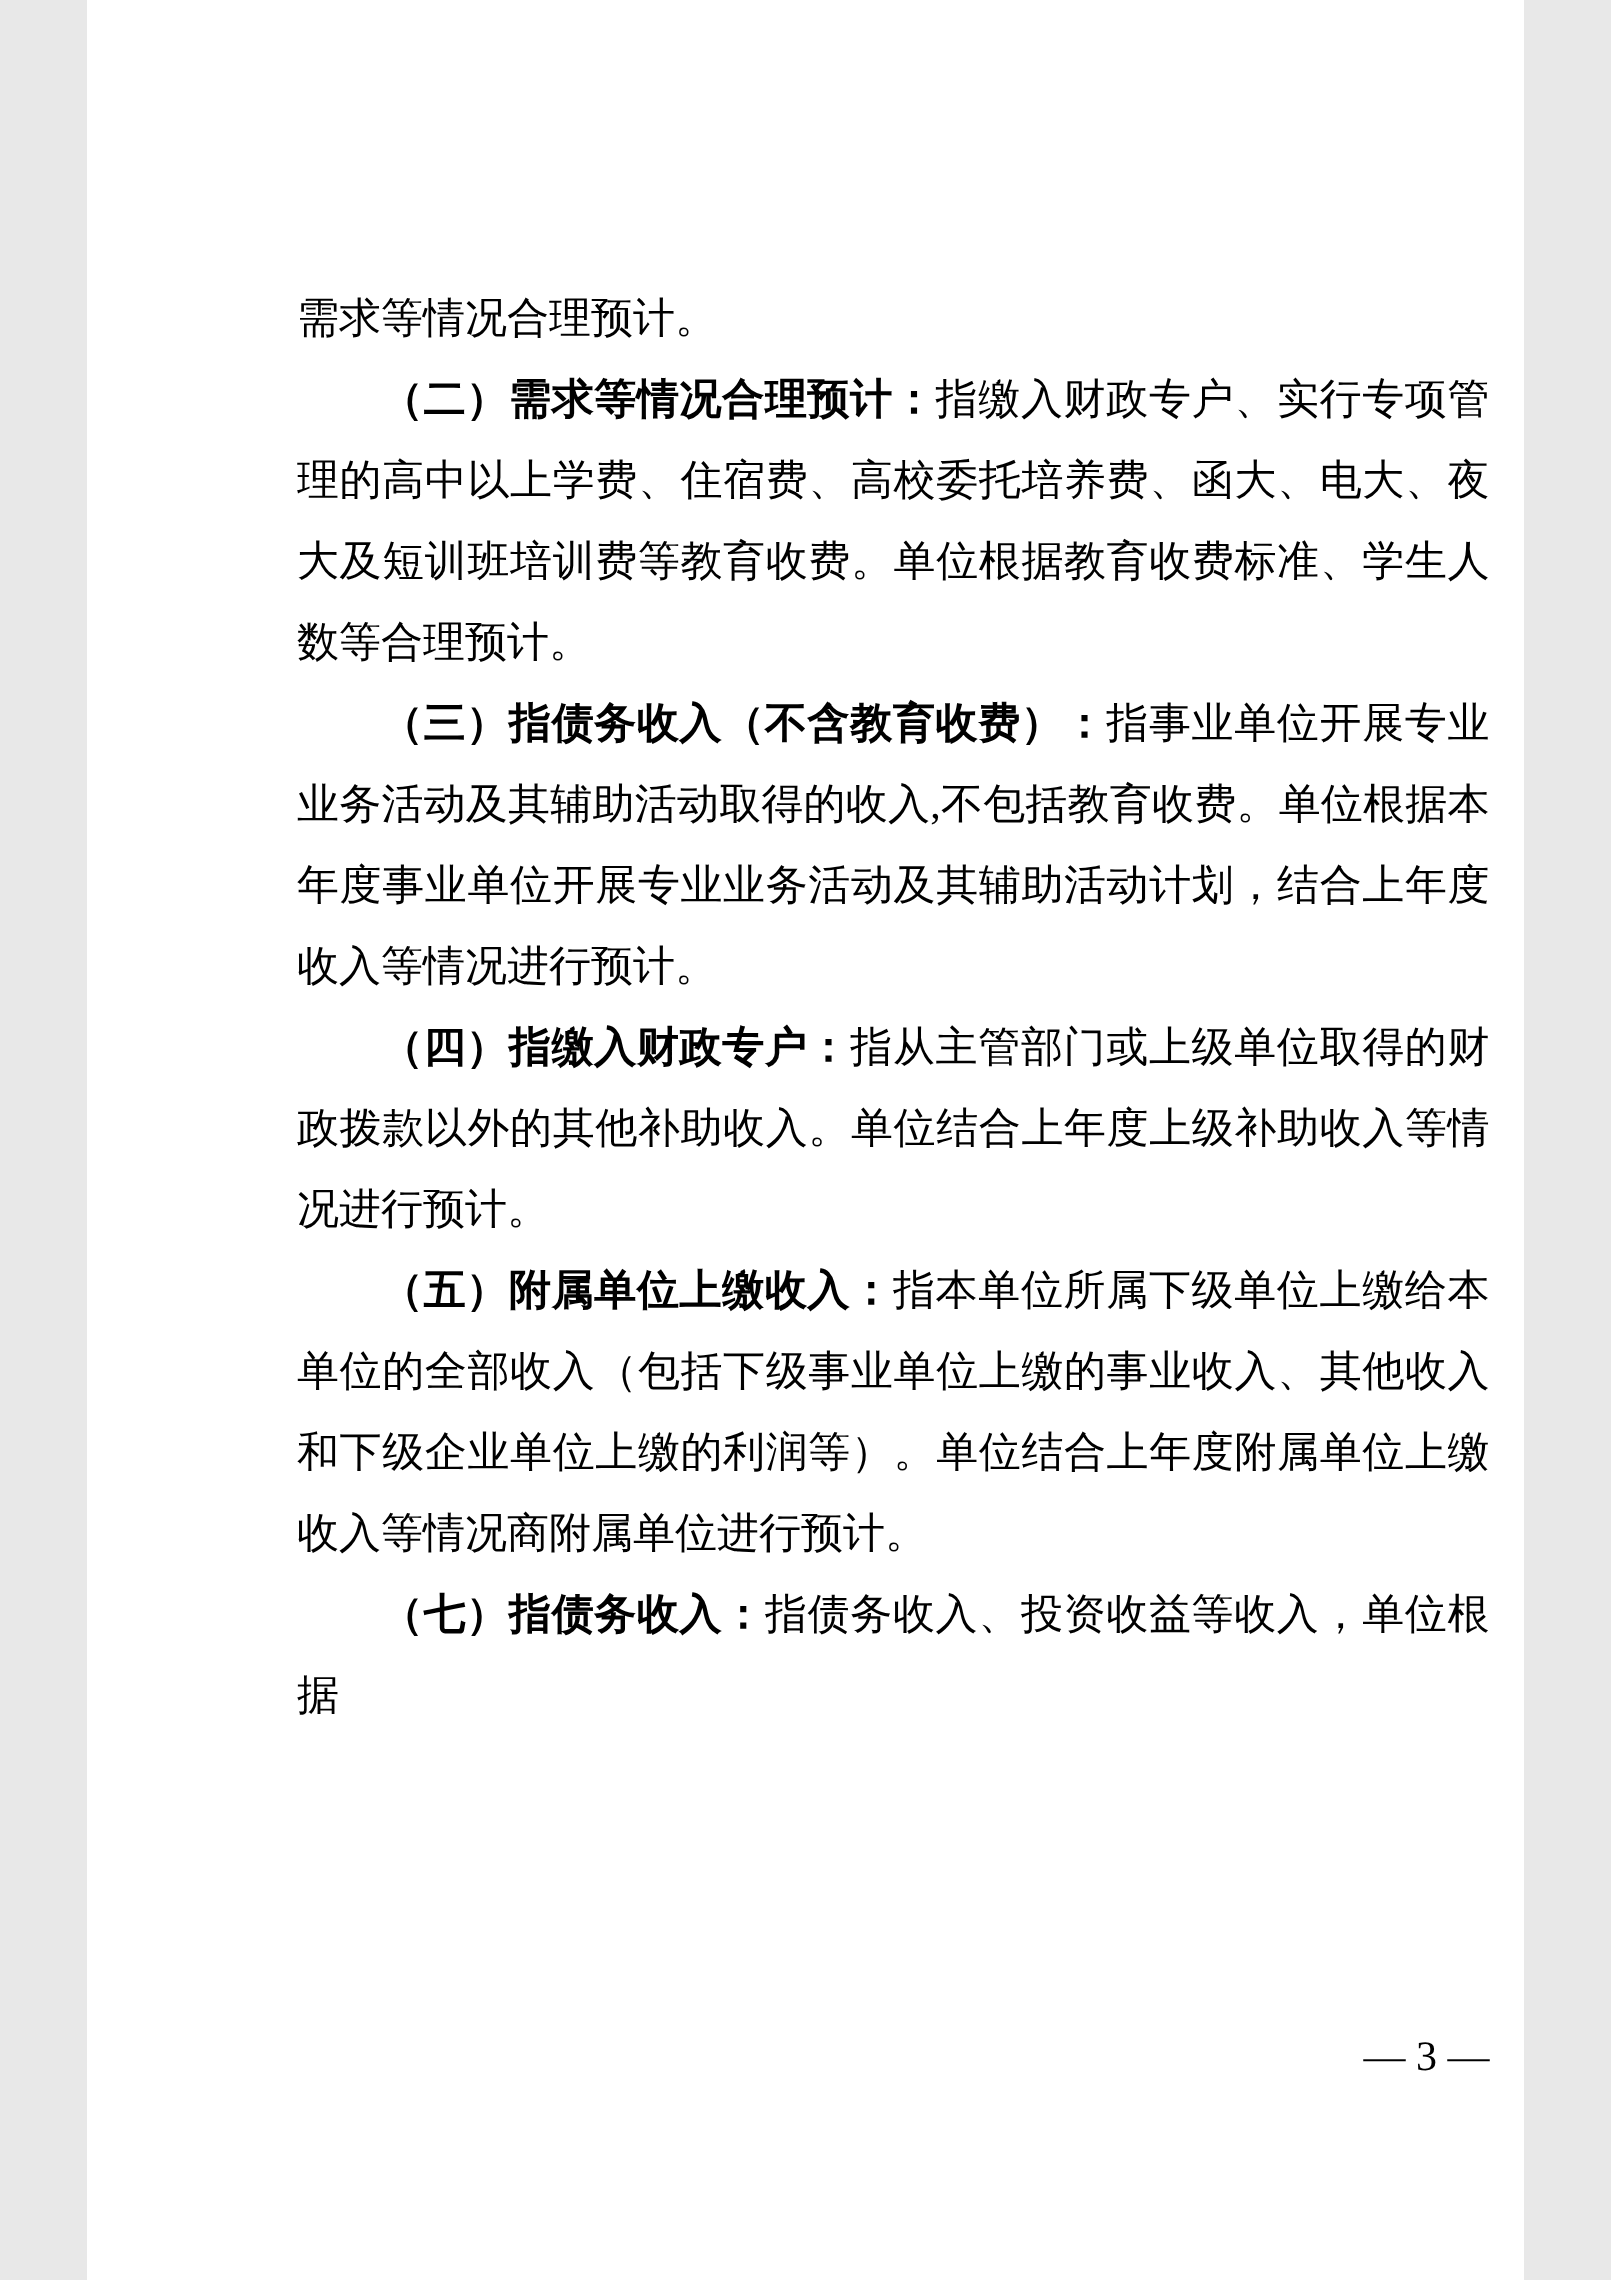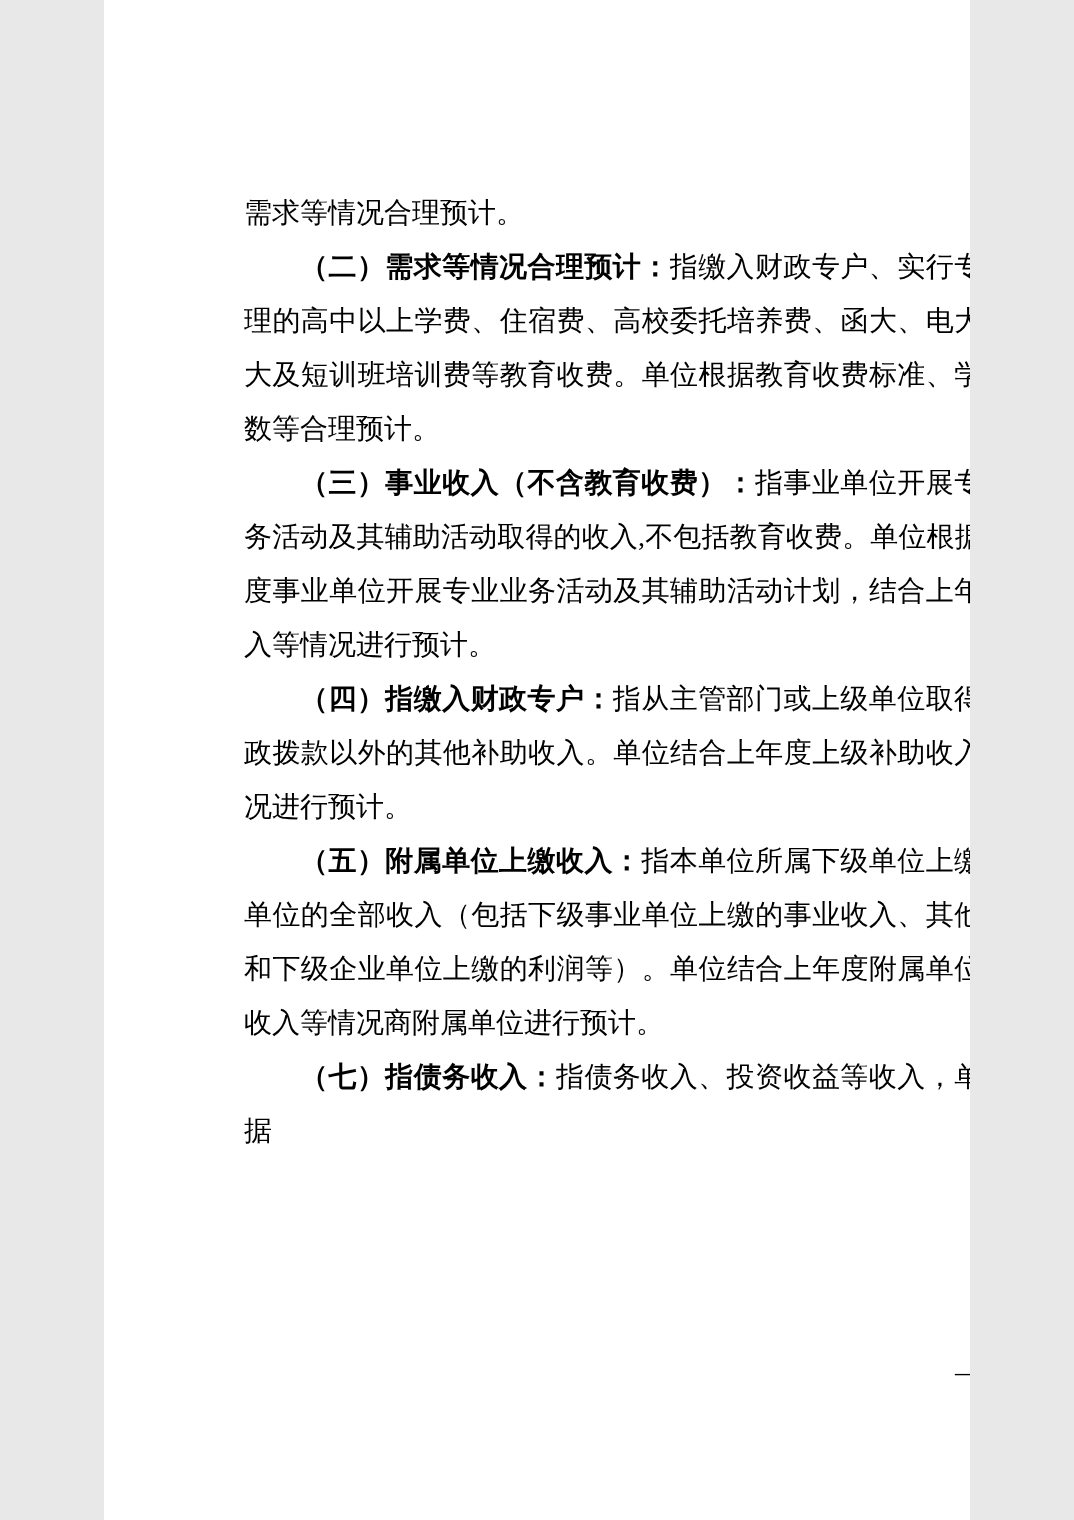--- a/index.html
+++ b/index.html
@@ -2,21 +2,21 @@
 <html lang="zh"><head>
 <meta charset="utf-8">
 <style>
   html, body {
     margin: 0;
     padding: 0;
     background: #e8e8e8;
   }
   .page {
     position: relative;
-    width: 866px;
+    width: 958px;
     height: 1520px;
     margin: 0 auto;
     background: #ffffff;
     color: #000000;
     font-family: "Liberation Serif", "DejaVu Serif", serif;
     overflow: hidden;
     box-sizing: border-box;
   }
   .content {
     position: absolute;
@@ -53,21 +53,21 @@
 </head>
 <body>
 
 <div class="page">
   <div class="content">
 
     <p class="para no-indent"><span>需求等情况合理预计。</span></p>
 
     <p class="para"><span class="heading">（二）需求等情况合理预计：</span><span>指缴入财政专户、实行专项管理的高中以上学费、住宿费、高校委托培养费、函大、电大、夜大及短训班培训费等教育收费。单位根据教育收费标准、学生人数等合理预计。</span></p>
 
-    <p class="para"><span class="heading">（三）事业收入（不含教育收费）：</span><span>指事业单位开展专业业务活动及其辅助活动取得的收入,不包括教育收费。单位根据本年度事业单位开展专业业务活动及其辅助活动计划，结合上年度收入等情况进行预计。</span></p>
+    <p class="para"><span class="heading">（三）指债务收入（不含教育收费）：</span><span>指事业单位开展专业业务活动及其辅助活动取得的收入,不包括教育收费。单位根据本年度事业单位开展专业业务活动及其辅助活动计划，结合上年度收入等情况进行预计。</span></p>
 
     <p class="para"><span class="heading">（四）指缴入财政专户：</span><span>指从主管部门或上级单位取得的财政拨款以外的其他补助收入。单位结合上年度上级补助收入等情况进行预计。</span></p>
 
     <p class="para"><span class="heading">（五）附属单位上缴收入：</span><span>指本单位所属下级单位上缴给本单位的全部收入（包括下级事业单位上缴的事业收入、其他收入和下级企业单位上缴的利润等）。单位结合上年度附属单位上缴收入等情况商附属单位进行预计。</span></p>
 
 
     <p class="para"><span class="heading">（七）指债务收入：</span><span>指债务收入、投资收益等收入，单位根据</span></p>
 
   </div>
 

